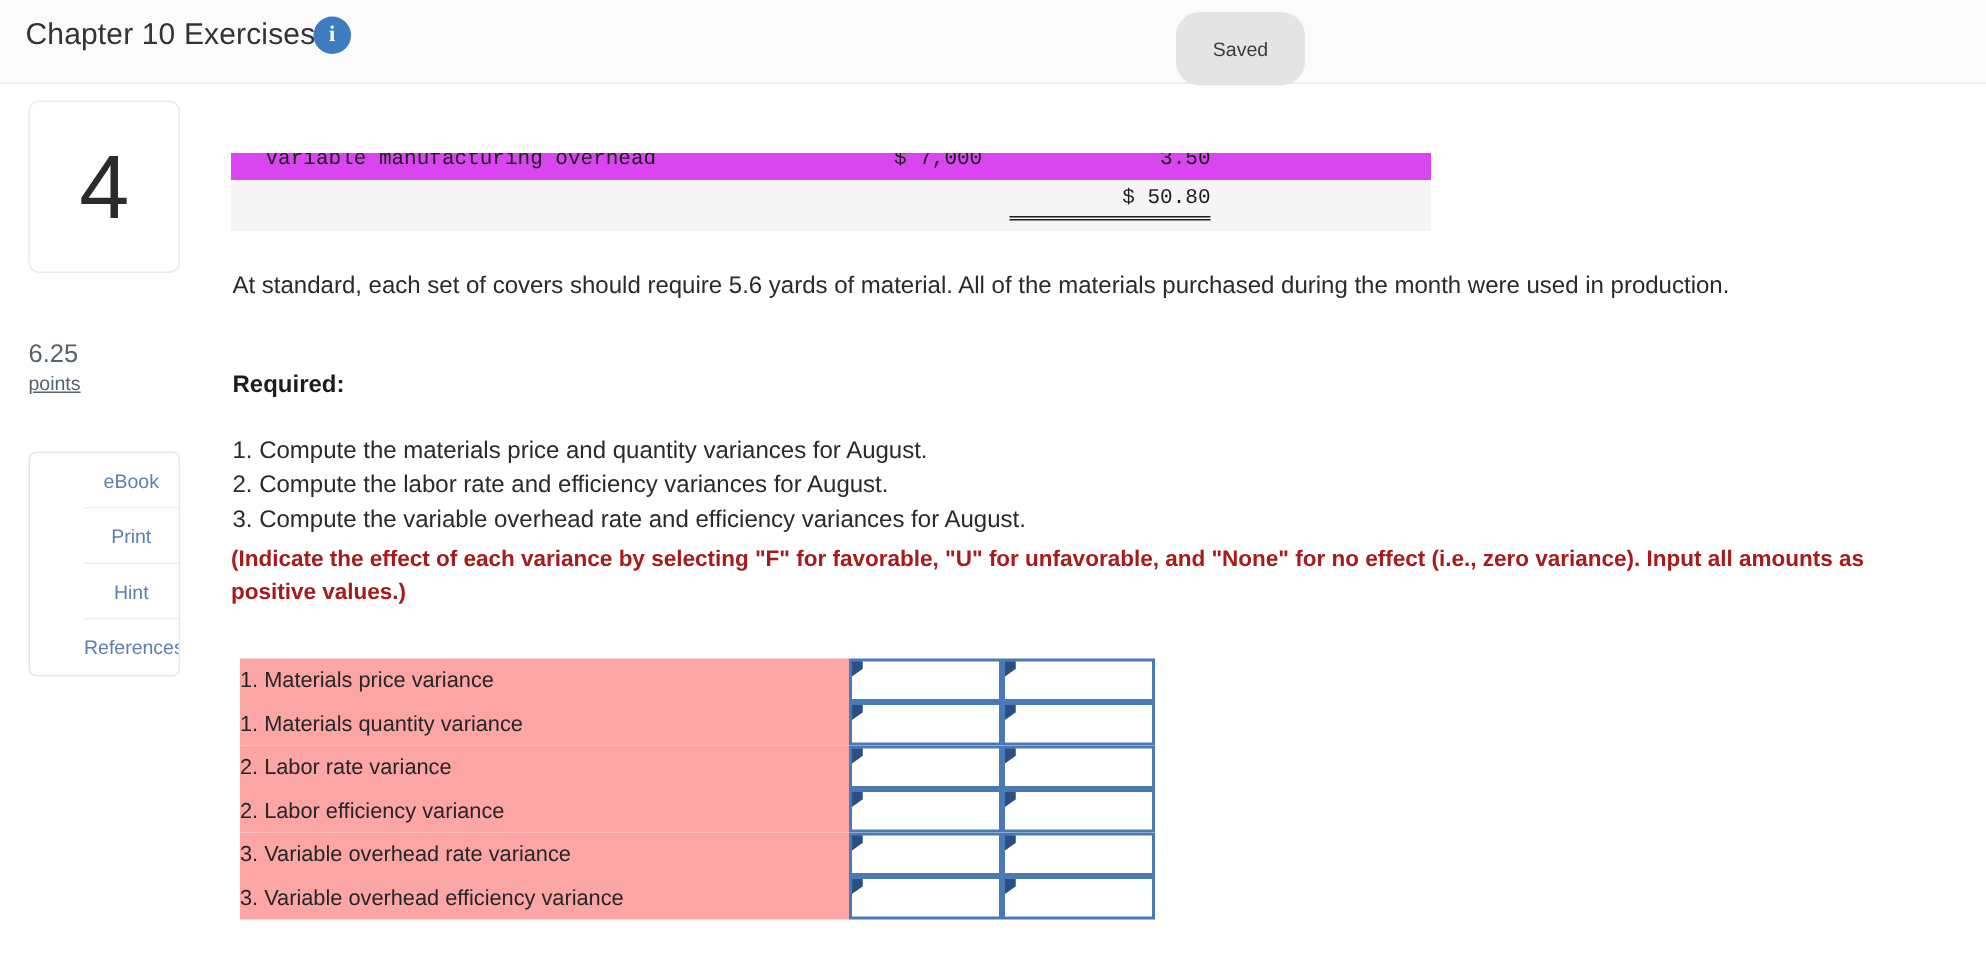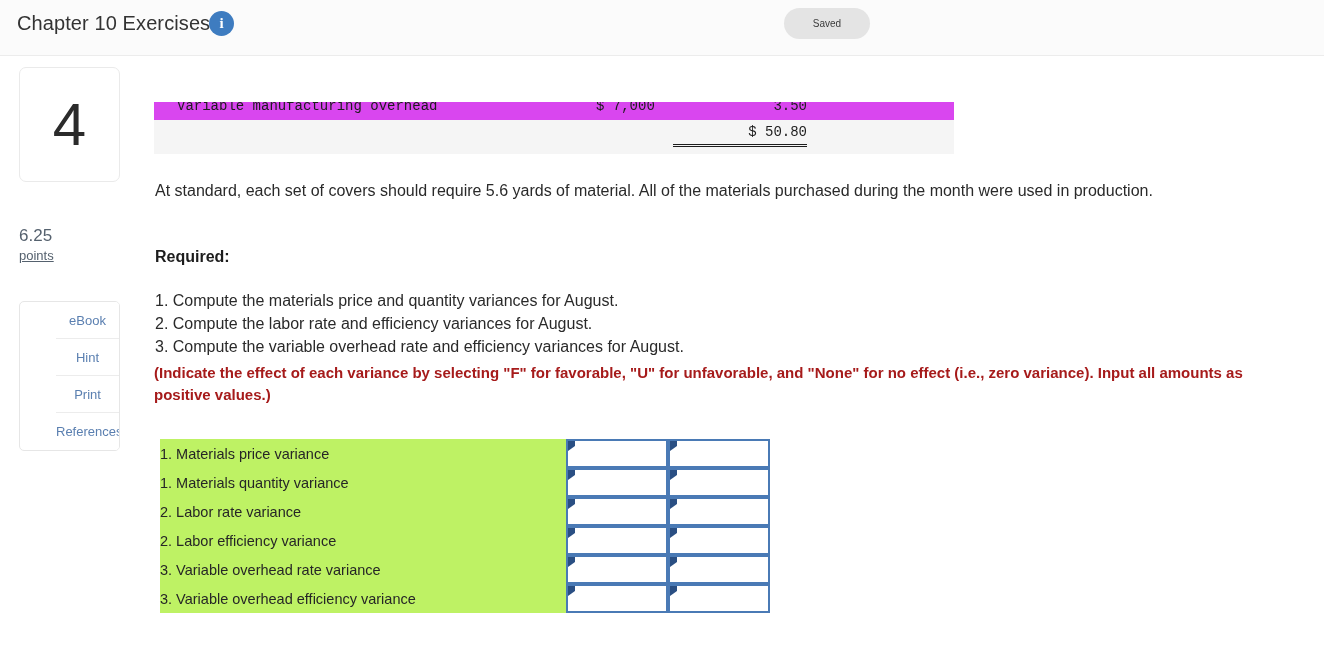--- a/index.html
+++ b/index.html
@@ -27,24 +27,24 @@
   #info-icon {
     position:absolute; left:209px; top:11px;
     width:25px; height:25px; border-radius:50%;
     background:#3e7cc0;
     display:flex; align-items:center; justify-content:center;
     color:#ffffff; font-size:15px; font-weight:700;
     font-family:"Liberation Serif", serif;
   }
   #saved-badge {
     position:absolute; left:784px; top:8px;
-    width:86px; height:31px; border-radius:16px;
+    width:86px; height:49px; border-radius:16px;
     background:#e4e4e4;
     display:flex; align-items:center; justify-content:center;
-    font-size:10px; color:#3b3b3b;
+    font-size:13px; color:#3b3b3b;
   }
 
   
   #rail { position:absolute; left:0px; top:56px; width:150px; height:593px; }
   #qnum-box {
     position:absolute; left:19px; top:11px;
     width:101px; height:115px;
     border:1px solid #eaeaea; border-radius:7px; background:#ffffff;
     display:flex; align-items:center; justify-content:center;
   }
@@ -129,21 +129,21 @@
     border-collapse:collapse;
     table-layout:fixed;
   }
   #ans-table td { padding:0; border:0; }
   .ans-label-cell {
     width:405px; height:29px;
     border:1px solid #999999;
     font-size:14.5px; color:#262626;
     padding:0 0 0 5px;
     white-space:nowrap;
-    background:#bef264;
+    background:#fca5a5;
   }
   .ans-input-cell { width:102px; height:29px; padding:0; vertical-align:top; }
   .ans-input-box {
     position:relative;
     width:100%; height:29px;
     border:2px solid #4a7ab5;
     background:#ffffff;
   }
   .ans-input-box::after {
     content:"";
@@ -176,22 +176,22 @@
 
 <div id="rail">
   <div id="qnum-box">
     <div id="qnum">4</div>
   </div>
   <div id="points-val">6.25</div>
   <div id="points-lbl">points</div>
 
   <div id="btn-stack">
     <div class="rail-btn">eBook</div>
+    <div class="rail-btn">Print</div>
     <div class="rail-btn">Hint</div>
-    <div class="rail-btn">Print</div>
     <div class="rail-btn">References</div>
   </div>
 </div>
 
 <div id="main">
 
   <div id="mono-clip">
     <div id="mono-row1">
       <span class="mono-label">Variable manufacturing overhead</span>
       <span class="mono-amt">$ 7,000</span>

